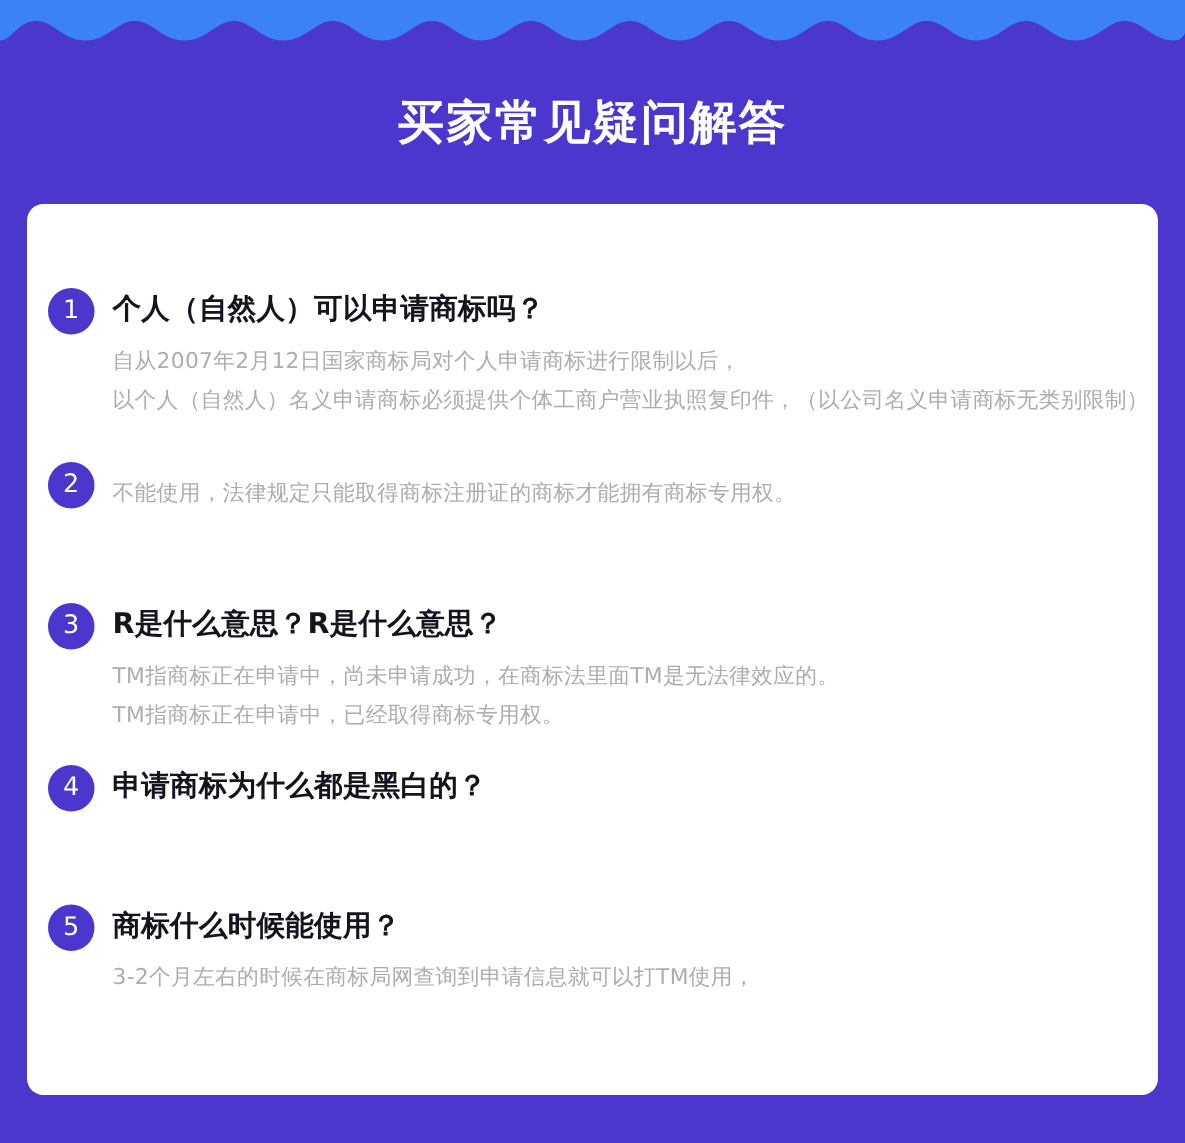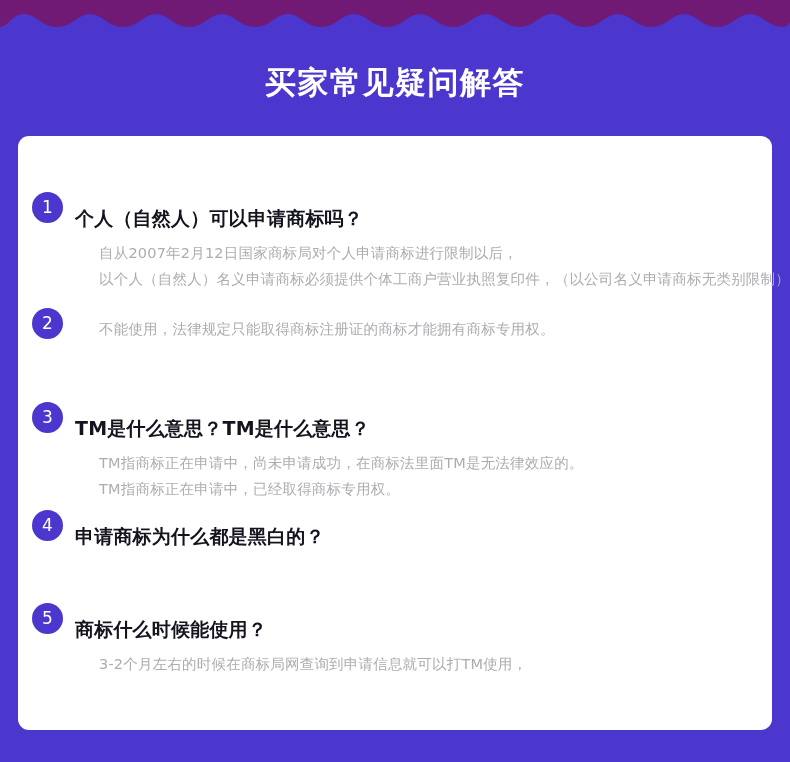--- a/index.html
+++ b/index.html
@@ -13,21 +13,21 @@
   body {
     font-family: "DejaVu Sans", "Liberation Sans", sans-serif;
     background: #f4f4f4;
     overflow: hidden;
   }
 
   #page {
     position: relative;
     width: 790px;
     height: 762px;
-    background: #701a75;
+    background: #3b82f6;
     overflow: hidden;
   }
 
   .wave-svg {
     position: absolute;
     left: 0;
     top: 0;
     width: 790px;
     height: 762px;
     display: block;
@@ -92,31 +92,29 @@
     padding-right: 12px;
   }
 
   .faq-question {
     color: #14141e;
     font-size: 19px;
     font-weight: bold;
     line-height: 28px;
     letter-spacing: 0.2px;
     white-space: nowrap;
-    margin-top: 12px;
   }
 
   .faq-answer-line {
     color: #acacb2;
     font-size: 14.5px;
     font-weight: 400;
     line-height: 26px;
     letter-spacing: 0.2px;
     white-space: nowrap;
-    margin-left: 24px;
   }
 
   .faq-answer-block {
     margin-top: 8px;
   }
 </style>
 </head>
 <body>
 
 <div id="page">
@@ -172,21 +170,21 @@
         <div class="faq-body">
           <div class="faq-answer-block">
             <div class="faq-answer-line">不能使用，法律规定只能取得商标注册证的商标才能拥有商标专用权。</div>
           </div>
         </div>
       </div>
 
       <div class="faq-item" style="top:266px;">
         <div class="faq-badge">3</div>
         <div class="faq-body">
-          <div class="faq-question">TM是什么意思？TM是什么意思？</div>
+          <div class="faq-question">R是什么意思？R是什么意思？</div>
           <div class="faq-answer-block">
             <div class="faq-answer-line">TM指商标正在申请中，尚未申请成功，在商标法里面TM是无法律效应的。</div>
             <div class="faq-answer-line">TM指商标正在申请中，已经取得商标专用权。</div>
           </div>
         </div>
       </div>
 
       <div class="faq-item" style="top:374px;">
         <div class="faq-badge">4</div>
         <div class="faq-body">

